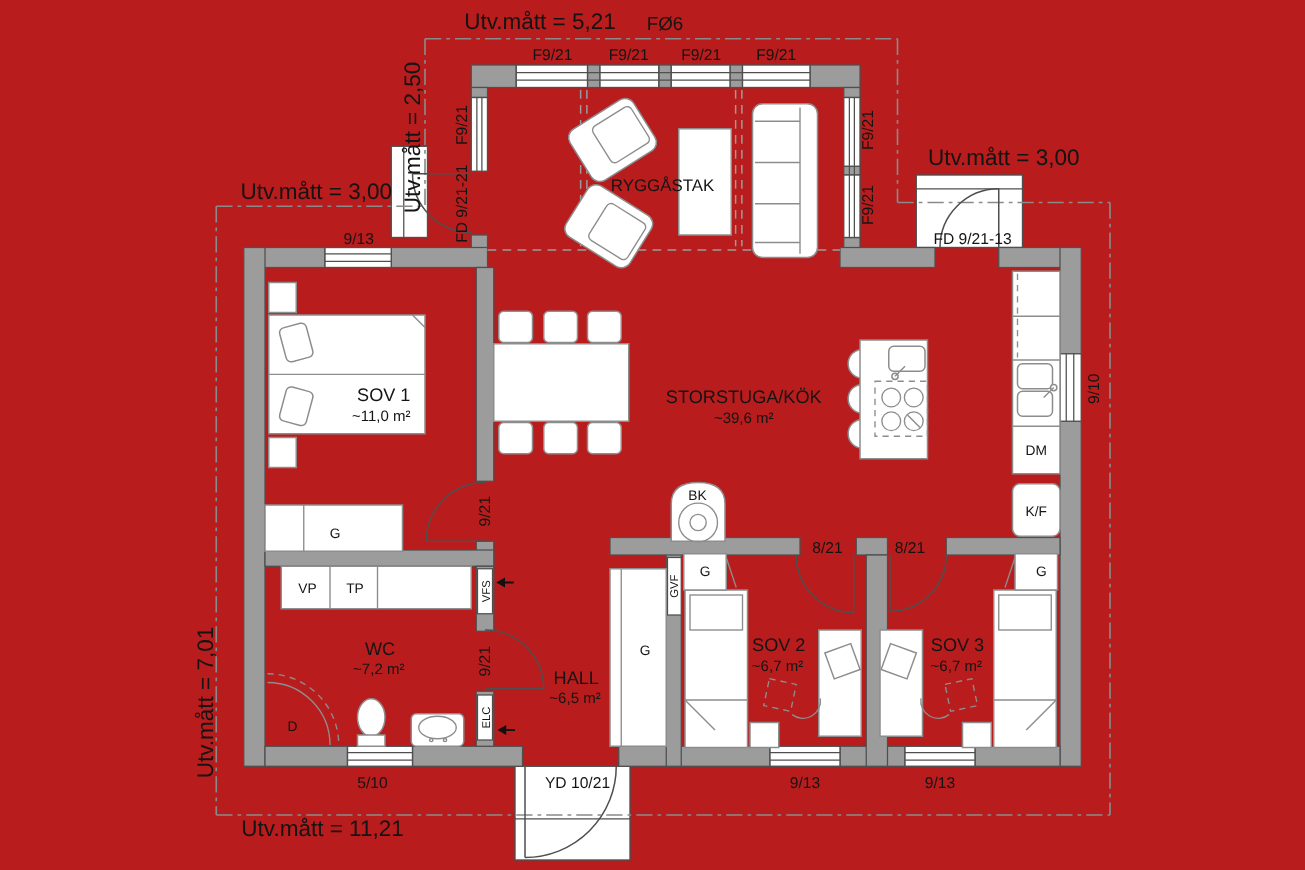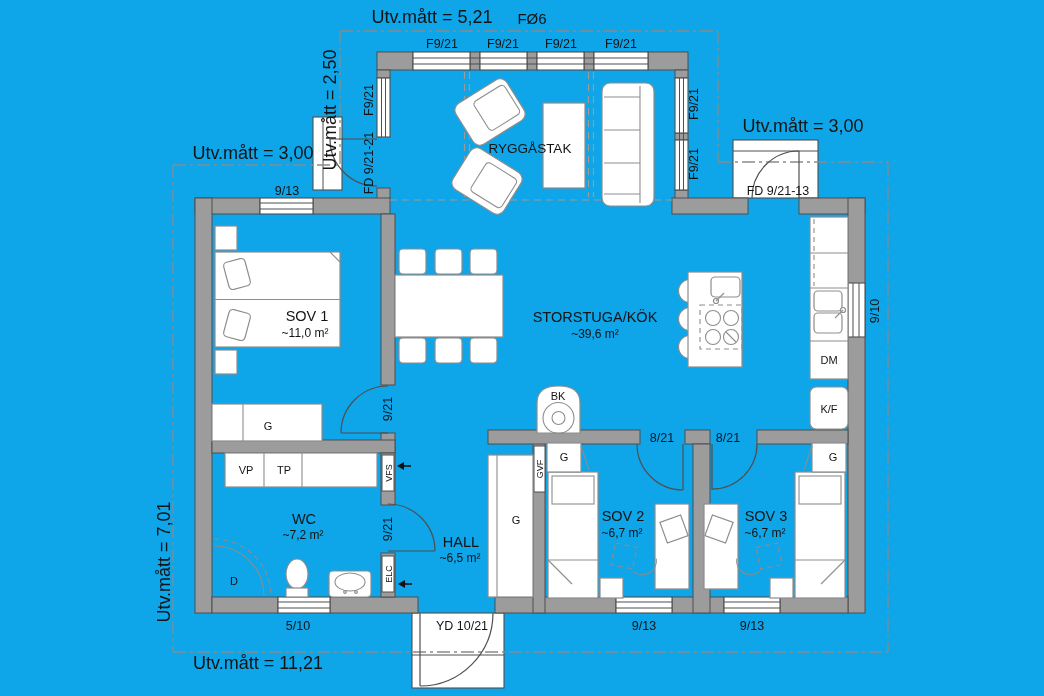--- a/index.html
+++ b/index.html
@@ -1,16 +1,16 @@
 <!DOCTYPE html>
 <html><head>
 <meta charset="utf-8">
 <style>
   html,body{margin:0;padding:0;background:#ffffff;}
-  .canvas{position:relative;width:1044px;height:696px;background:#0ea5e9;overflow:hidden;
+  .canvas{position:relative;width:1044px;height:696px;background:#b91c1c;overflow:hidden;
           font-family:"Liberation Sans","DejaVu Sans",sans-serif;}
   svg{display:block;}
   
   .wall{fill:#9c9c9c;stroke:#4f4f4f;stroke-width:1;}
   .win{fill:#ffffff;stroke:#4f4f4f;stroke-width:1.1;}
   .wline{stroke:#4f4f4f;stroke-width:1;fill:none;}
   .door{stroke:#4f4f4f;stroke-width:1.2;fill:none;}
   .porch{fill:#ffffff;stroke:#4f4f4f;stroke-width:1.1;}
   .furn{fill:#ffffff;stroke:#8d8d8d;stroke-width:1.2;}
   .fline{stroke:#8d8d8d;stroke-width:1.1;fill:none;}

